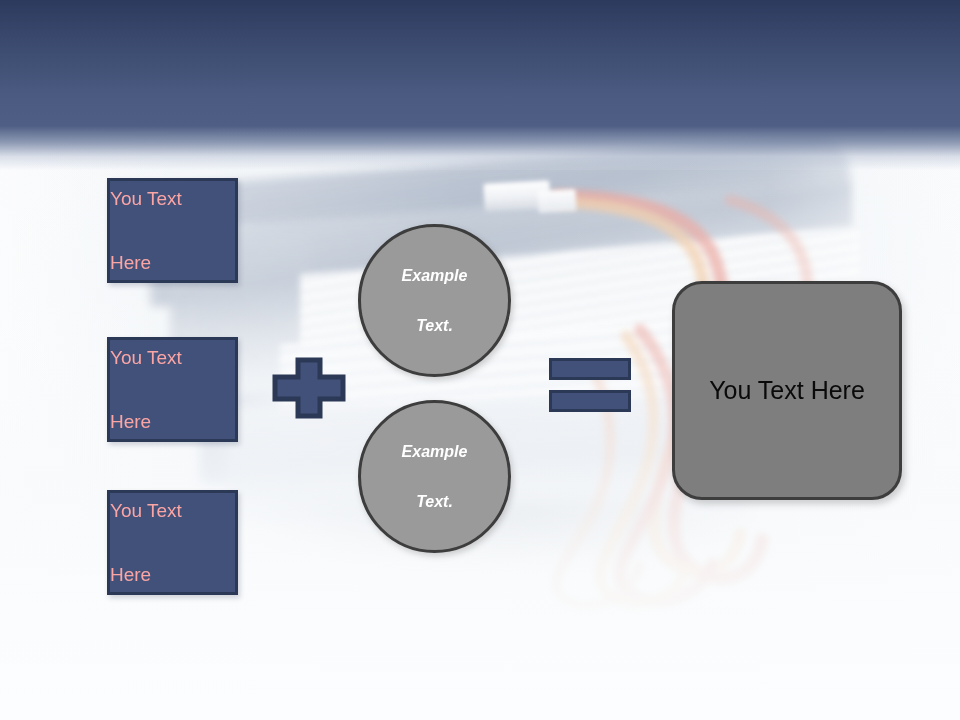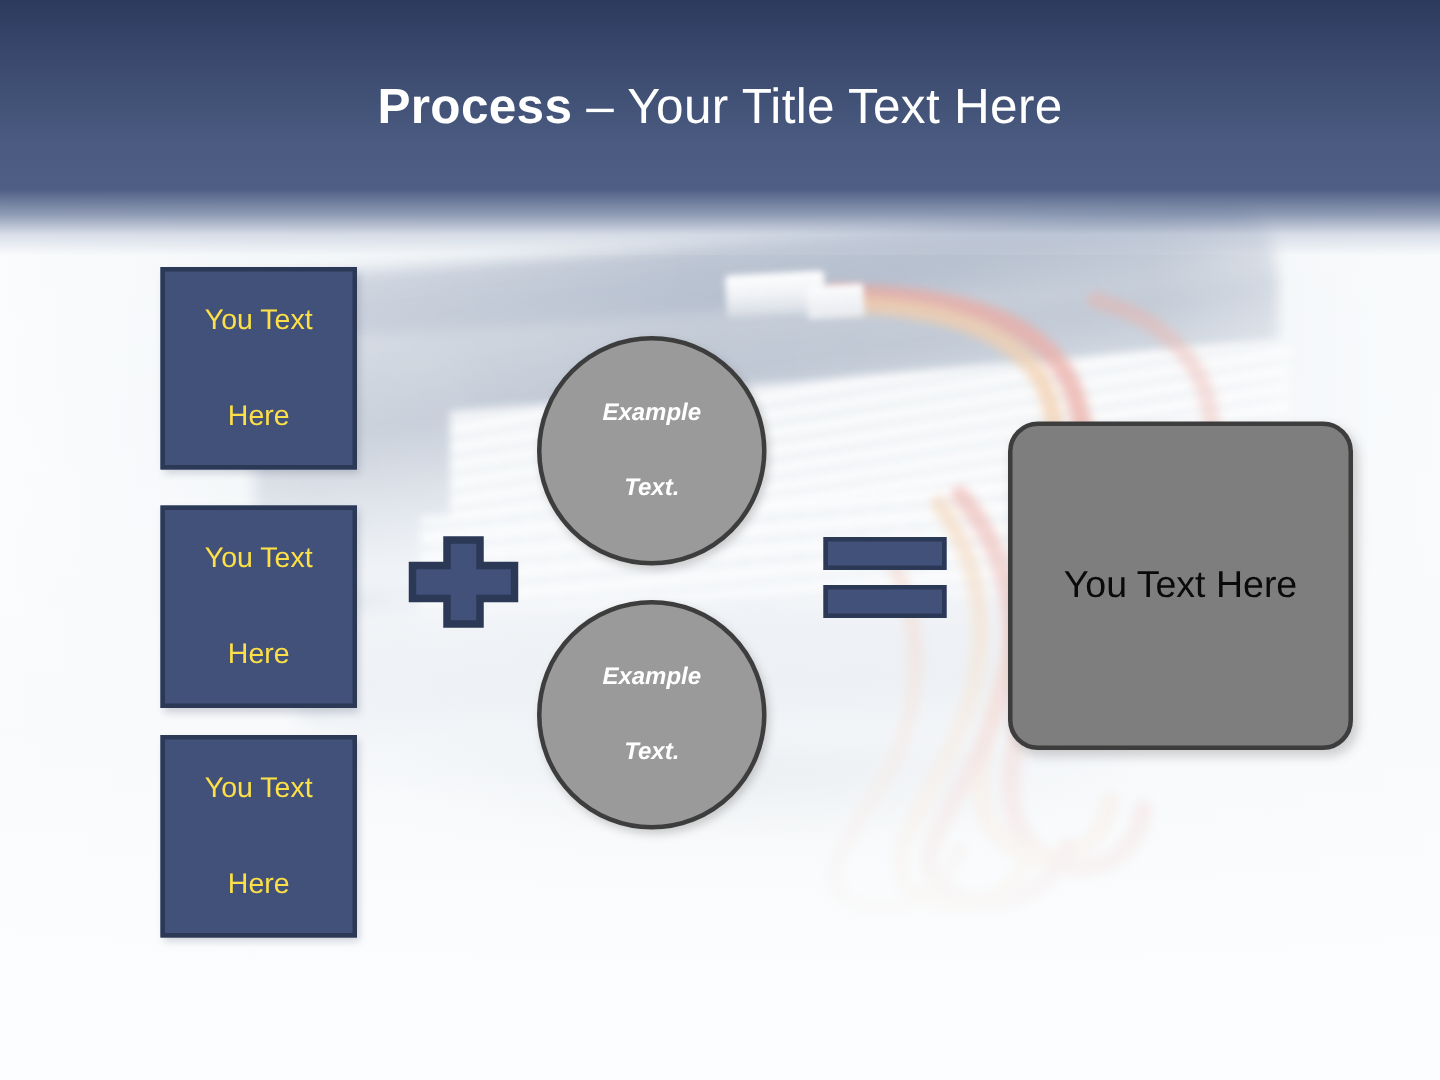--- a/index.html
+++ b/index.html
@@ -175,28 +175,27 @@
     letter-spacing: .2px;
     white-space: nowrap;
   }
   .slide-title .t-bold { font-weight: bold; }
   .slide-title .t-light { font-weight: normal; }
 
   
   .nav-box {
     position: absolute;
     width: 131px;
-    height: 135px;
+    height: 105px;
     background: #415179;
     border: 3px solid #2b3856;
     box-sizing: border-box;
-    color: #fde047;
+    color: #fca5a5;
     font-size: 19px;
     line-height: 32px;
-    text-align: center;
     display: flex;
     align-items: center;
     justify-content: center;
     box-shadow: 2px 3px 5px rgba(60,70,95,0.22);
   }
   .nav-box-1 { left: 107px; top: 178px; }
   .nav-box-2 { left: 107px; top: 337px; }
   .nav-box-3 { left: 107px; top: 490px; }
   .nav-box span { display: block; width: 100%; }
 
@@ -250,21 +249,21 @@
   .eq-bar-bottom { top: 32px; }
 
   
   .result-box {
     position: absolute;
     left: 672px; top: 281px;
     width: 230px;
     height: 219px;
     background: #7e7e7e;
     border: 3px solid #3d3d3d;
-    border-radius: 20px;
+    border-radius: 30px;
     box-sizing: border-box;
     display: flex;
     align-items: center;
     justify-content: center;
     color: #0a0a0a;
     font-size: 25px;
     text-align: center;
     box-shadow: 3px 4px 7px rgba(70,70,70,0.25);
   }
 </style>
@@ -297,23 +296,20 @@
              C590,614 628,600 640,566" fill="none" stroke="#eeb9a2" stroke-width="10" stroke-linecap="round" opacity="0.6"></path>
     <path d="M730,200 C780,214 806,244 808,286" fill="none" stroke="#e8a196" stroke-width="11" stroke-linecap="round" opacity="0.55"></path>
   </svg>
 
   <div class="plug plug-a"></div>
   <div class="plug plug-b"></div>
 
   <div class="photo-wash"></div>
 
   <div class="header-band"></div>
-  <div class="slide-title">
-    <span class="t-bold">Process</span><span class="t-light"> – </span><span class="t-light">Your Title Text Here</span>
-  </div>
 
   <div class="nav-box nav-box-1">
     <span>
       <span>You Text</span><br>
       <span>Here</span>
     </span>
   </div>
 
   <div class="nav-box nav-box-2">
     <span>

